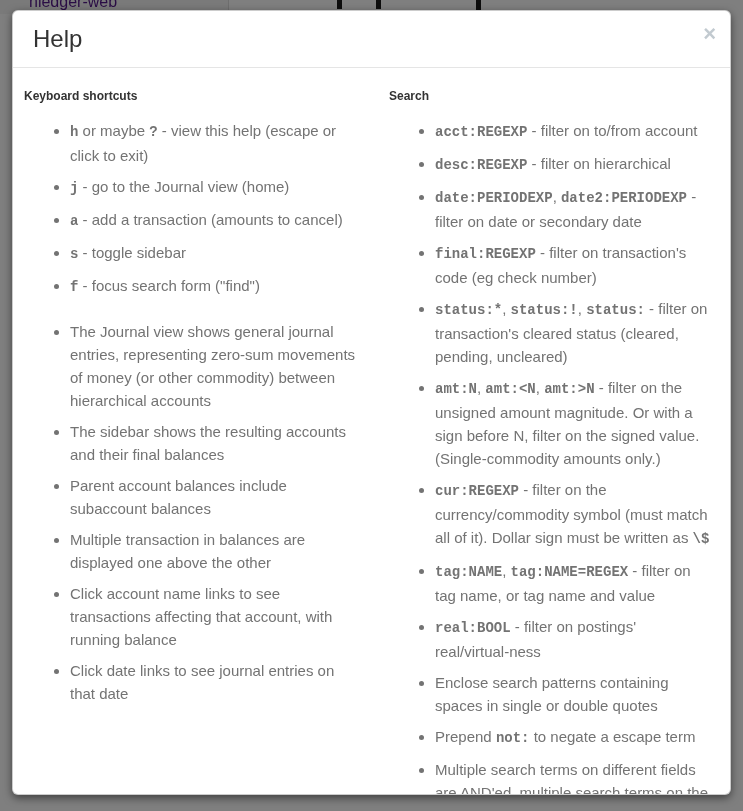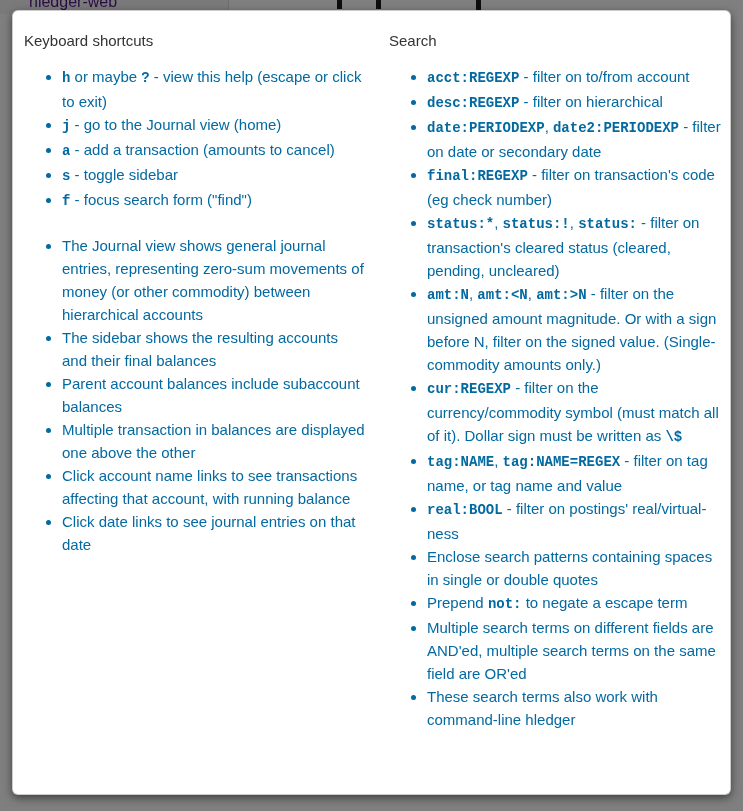--- a/index.html
+++ b/index.html
@@ -43,39 +43,43 @@
     font-size: 22px; font-weight: bold; line-height: 1;
     color: #c2cad0; cursor: pointer;
     font-family: "Liberation Sans", sans-serif;
   }
 
   .modal-body { display: flex; padding: 21px 0 0 0; }
   .col { flex: none; }
   .col-left  { margin-left: 11px; width: 343px; }
   .col-right { margin-left: 22px; width: 332px; }
 
-  .section-heading { margin: 0 0 16px 0; font-size: 15px; font-weight: normal; color: #333; }
+  .section-heading { margin: 0 0 16px 0; font-size: 12px; font-weight: bold; color: #333; }
   ul.help-list { margin: 0 0 21px 0; padding-left: 38px; list-style: disc; }
-  ul.help-list li { margin: 0; font-size: 15px; line-height: 23px; color: #0369a1; }
+  ul.help-list li { margin: 8px; font-size: 15px; line-height: 23px; color: #737373; }
   .code { font-family: "Liberation Mono", monospace; font-weight: bold; font-size: 14px; }
 </style>
 </head>
 <body>
 
 <div class="page">
   <div class="page-sidebar-strip"></div>
   <a class="brand-link" href="#">hledger-web</a>
   <div class="heading-fragment frag-1"></div>
   <div class="heading-fragment frag-2"></div>
   <div class="heading-fragment frag-3"></div>
 </div>
 
 <div class="backdrop"></div>
 
 <div class="modal">
+  <div class="modal-header">
+    <h4 class="modal-title">Help</h4>
+    <button class="close-btn">×</button>
+  </div>
   <div class="modal-body">
     <div class="col col-left">
         <h5 class="section-heading">Keyboard shortcuts</h5>
         <ul class="help-list">
           <li><span class="code">h</span><span> or maybe </span><span class="code">?</span><span> - view this help (escape or click to exit)</span></li>
           <li><span class="code">j</span><span> - go to the Journal view (home)</span></li>
           <li><span class="code">a</span><span> - add a transaction (amounts to cancel)</span></li>
           <li><span class="code">s</span><span> - toggle sidebar</span></li>
           <li><span class="code">f</span><span> - focus search form ("find")</span></li>
         </ul>

